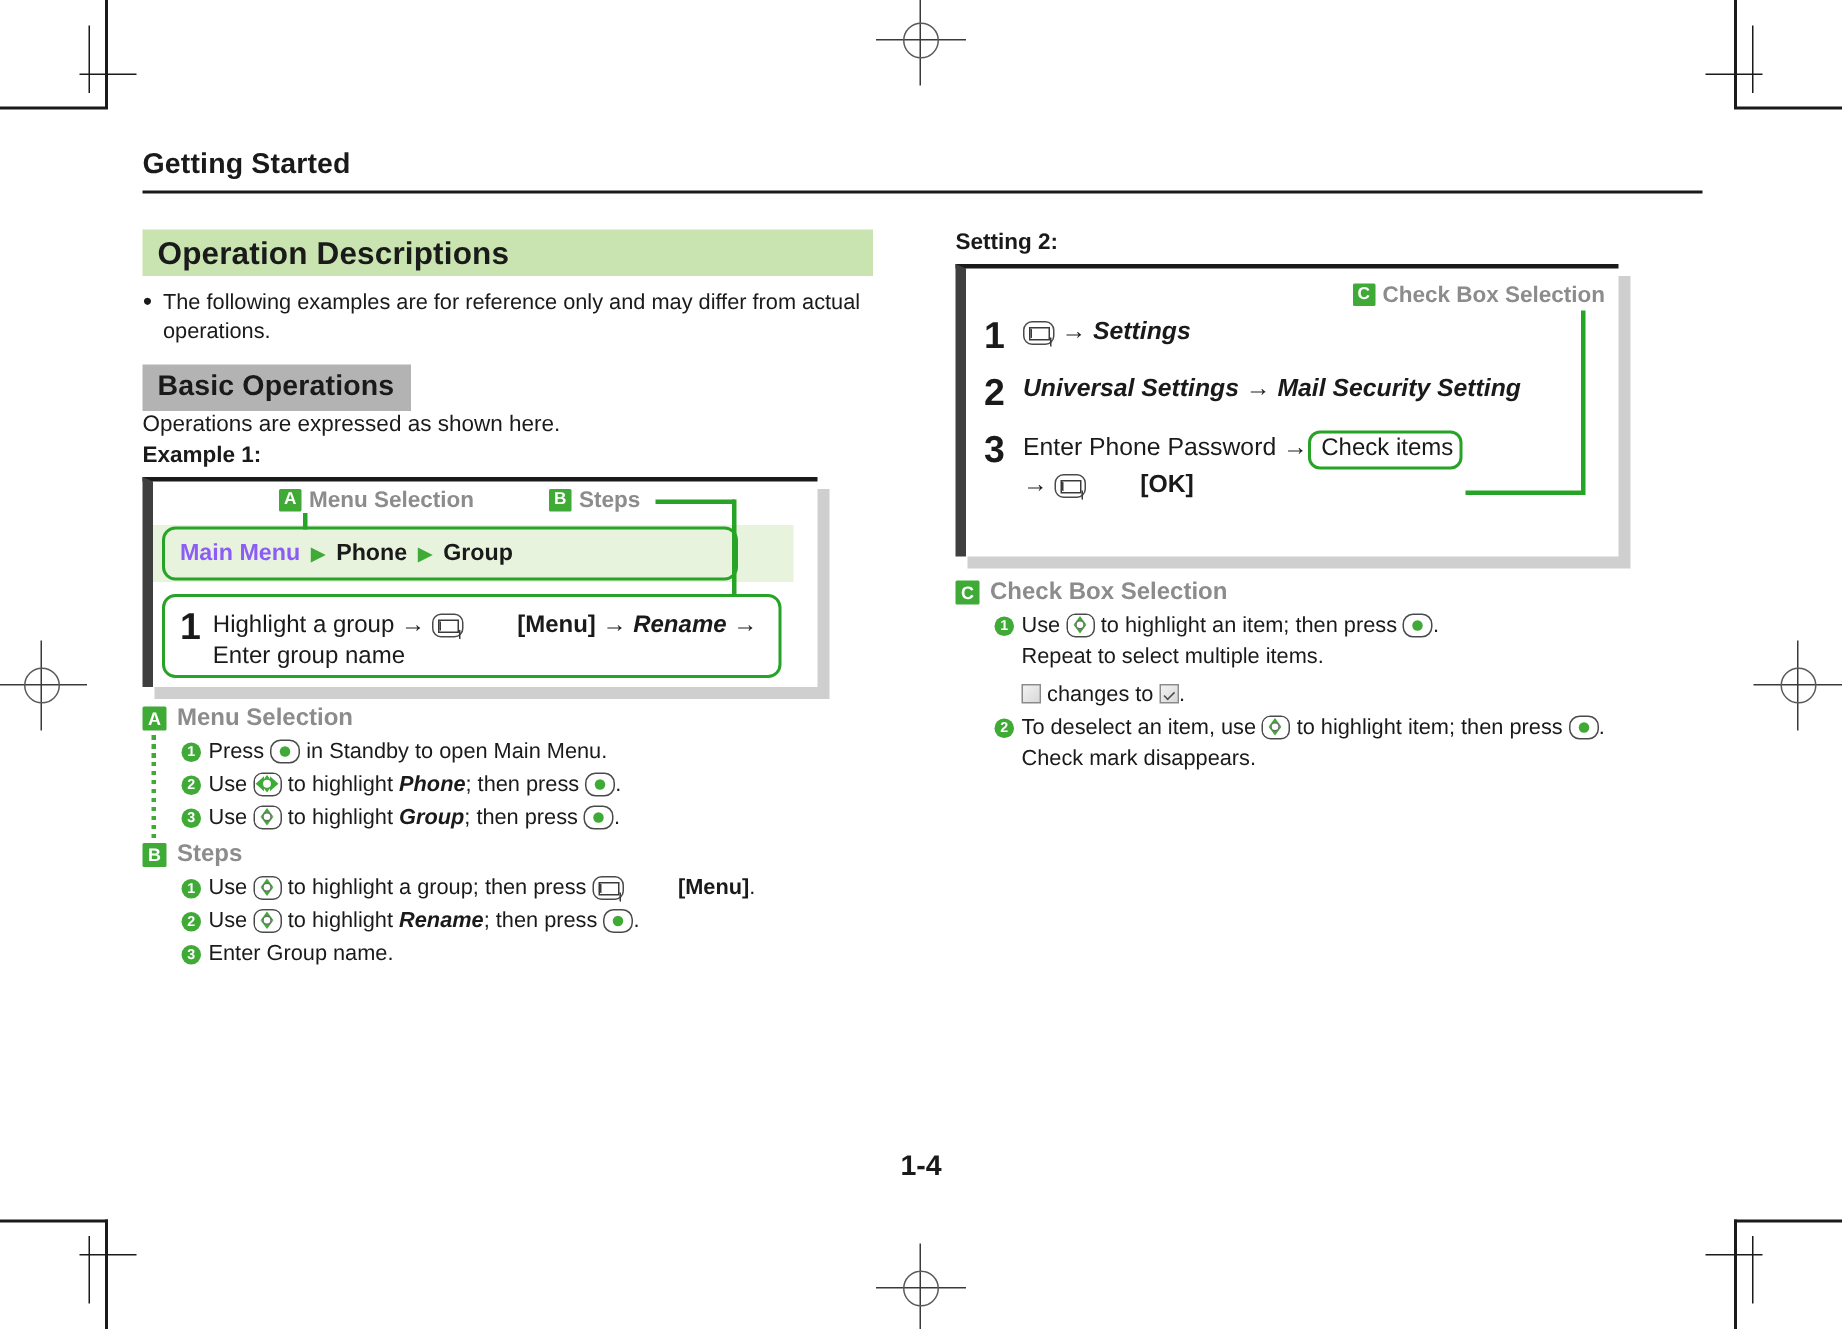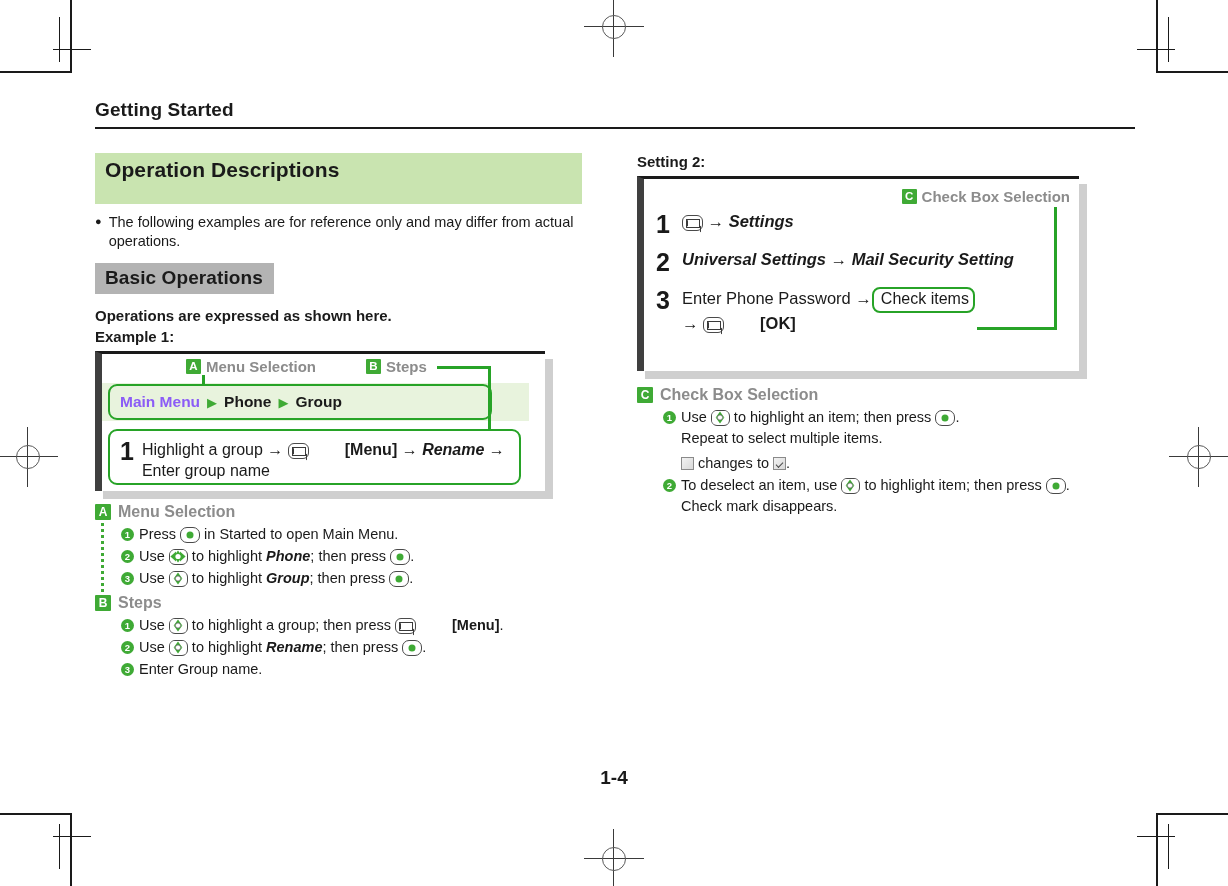--- a/index.html
+++ b/index.html
@@ -20,27 +20,27 @@
 
   .running-head{position:absolute;left:95px;top:99px;font-size:19px;font-weight:bold;
                 letter-spacing:.1px;color:#1a1a1a;}
   .head-rule{position:absolute;left:95px;top:127px;width:1040px;height:2px;background:#1a1a1a;}
 
   .col-left{position:absolute;left:95px;top:153px;width:500px;}
   .col-right{position:absolute;left:637px;top:153px;width:500px;}
 
   
   .h-green{background:#c9e4b0;color:#1a1a1a;font-size:21px;font-weight:bold;
-           padding:5px 0 22px 10px;width:487px;box-sizing:border-box;letter-spacing:.1px;}
+           padding:5px 0 2px 10px;width:487px;box-sizing:border-box;letter-spacing:.1px;}
   .h-gray{display:inline-block;background:#b3b3b3;color:#1a1a1a;font-size:19px;font-weight:bold;
           padding:4px 11px 5px 10px;margin-top:13px;letter-spacing:.1px;}
 
   .bullet-line{display:flex;gap:7px;margin-top:9px;font-size:14.5px;line-height:1.28;}
   .bullet-dot{font-size:11px;line-height:1.6;}
-  .bold-line{font-size:15px;font-weight:bold;margin-top:13px;}
+  .bold-line{font-size:15px;font-weight:normal;}
   .ex-label{font-size:15px;font-weight:bold;margin-top:4px;}
   .ex-label.r{margin-top:0;}
 
   
   .exbox{position:relative;margin-top:6px;}
   .exbox .shadow{position:absolute;left:8px;top:8px;right:0;bottom:0;background:#cfcfcf;}
   .exbox .card{position:relative;background:#ffffff;border-left:7px solid #3f3f3f;
                border-top:3px solid #1a1a1a;box-sizing:border-box;}
 
   
@@ -239,21 +239,21 @@
       <div class="arrowdots"></div>
       <div class="arrowhead"></div>
 
       <div class="legend-head">
         <span class="badge">A</span>
         <span>Menu Selection</span>
       </div>
       <div class="sub">
         <div class="subrow">
           <span class="numdot">1</span>
-          <span><span>Press </span><span class="key key-c"><i class="dot"></i></span><span> in Started to open Main Menu.</span></span>
+          <span><span>Press </span><span class="key key-c"><i class="dot"></i></span><span> in Standby to open Main Menu.</span></span>
         </div>
         <div class="subrow">
           <span class="numdot">2</span>
           <span><span>Use </span><span class="key key-nav"><svg width="16" height="13" viewBox="0 0 16 13">
                   <rect width="16" height="13" fill="#fff"></rect>
                   <path d="M8 1.2 L11.8 6.5 L8 11.8 L4.2 6.5 Z" fill="#fff"></path>
                   <path d="M8 0.6 L12.3 6.5 L3.7 6.5 Z" fill="#3faa35"></path>
                   <path d="M8 12.4 L12.3 6.5 L3.7 6.5 Z" fill="#3faa35"></path>
                   <path d="M0.4 6.5 L6 1.5 L6 11.5 Z" fill="#3faa35"></path>
                   <path d="M15.6 6.5 L10 1.5 L10 11.5 Z" fill="#3faa35"></path>

